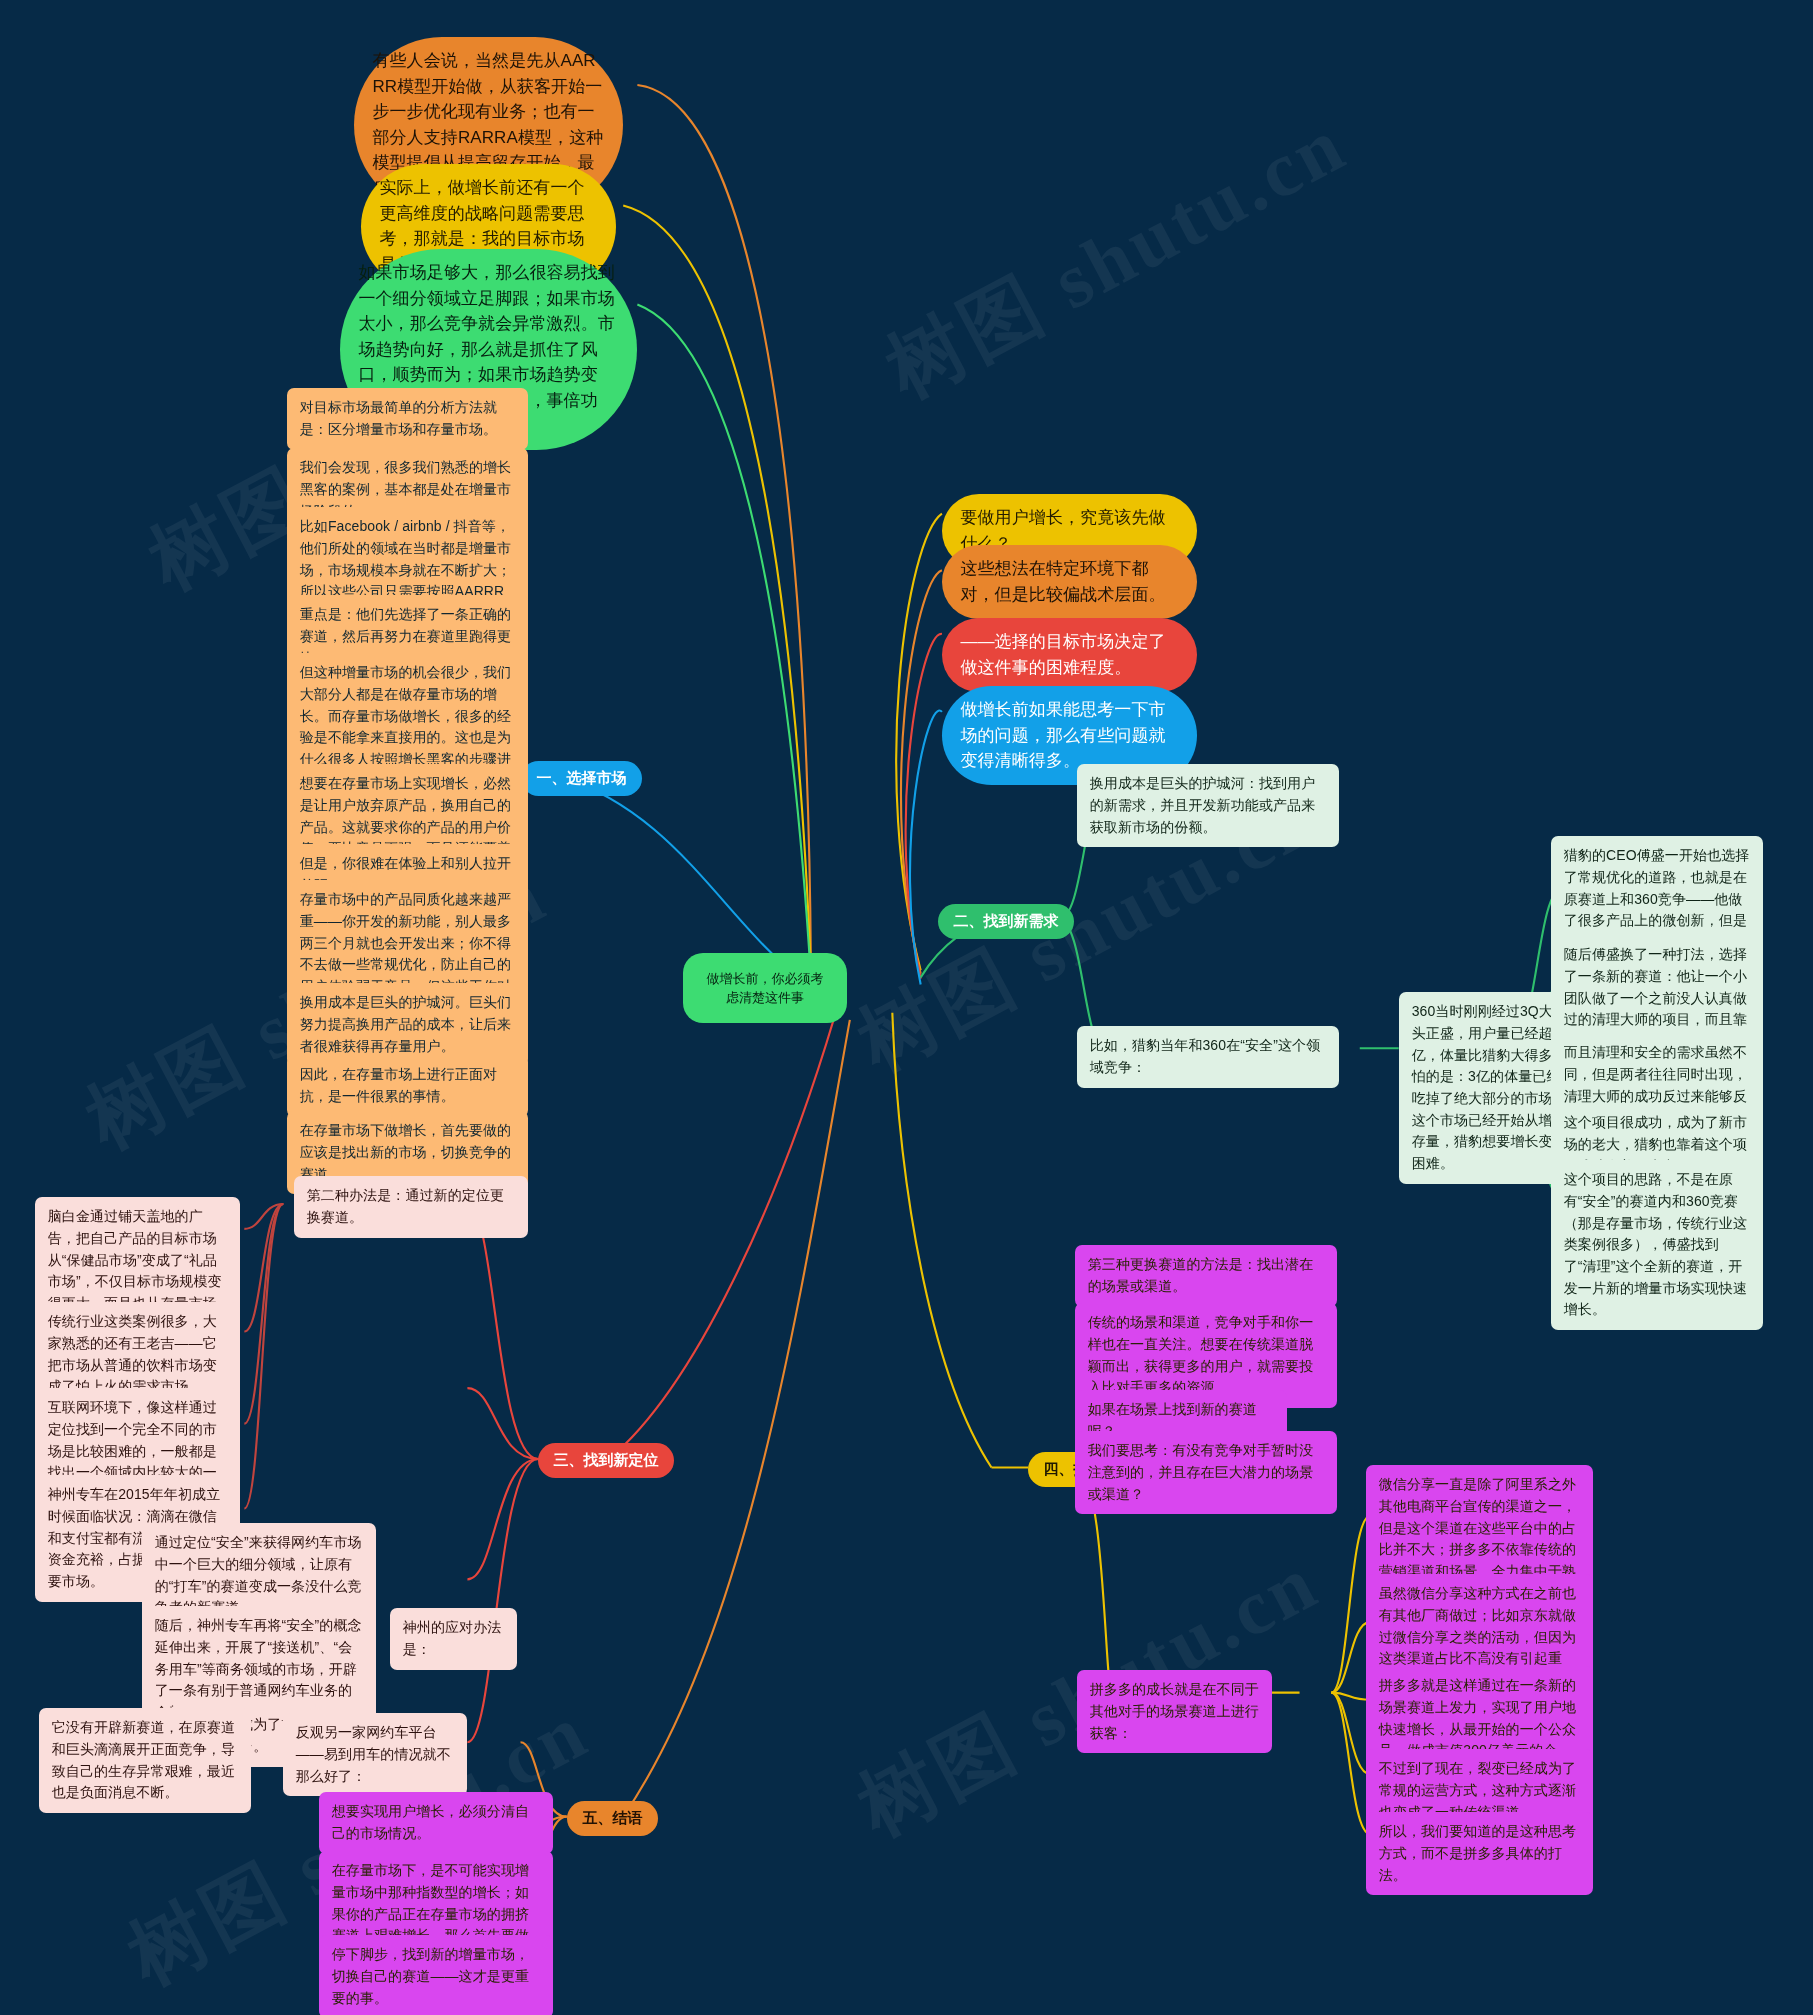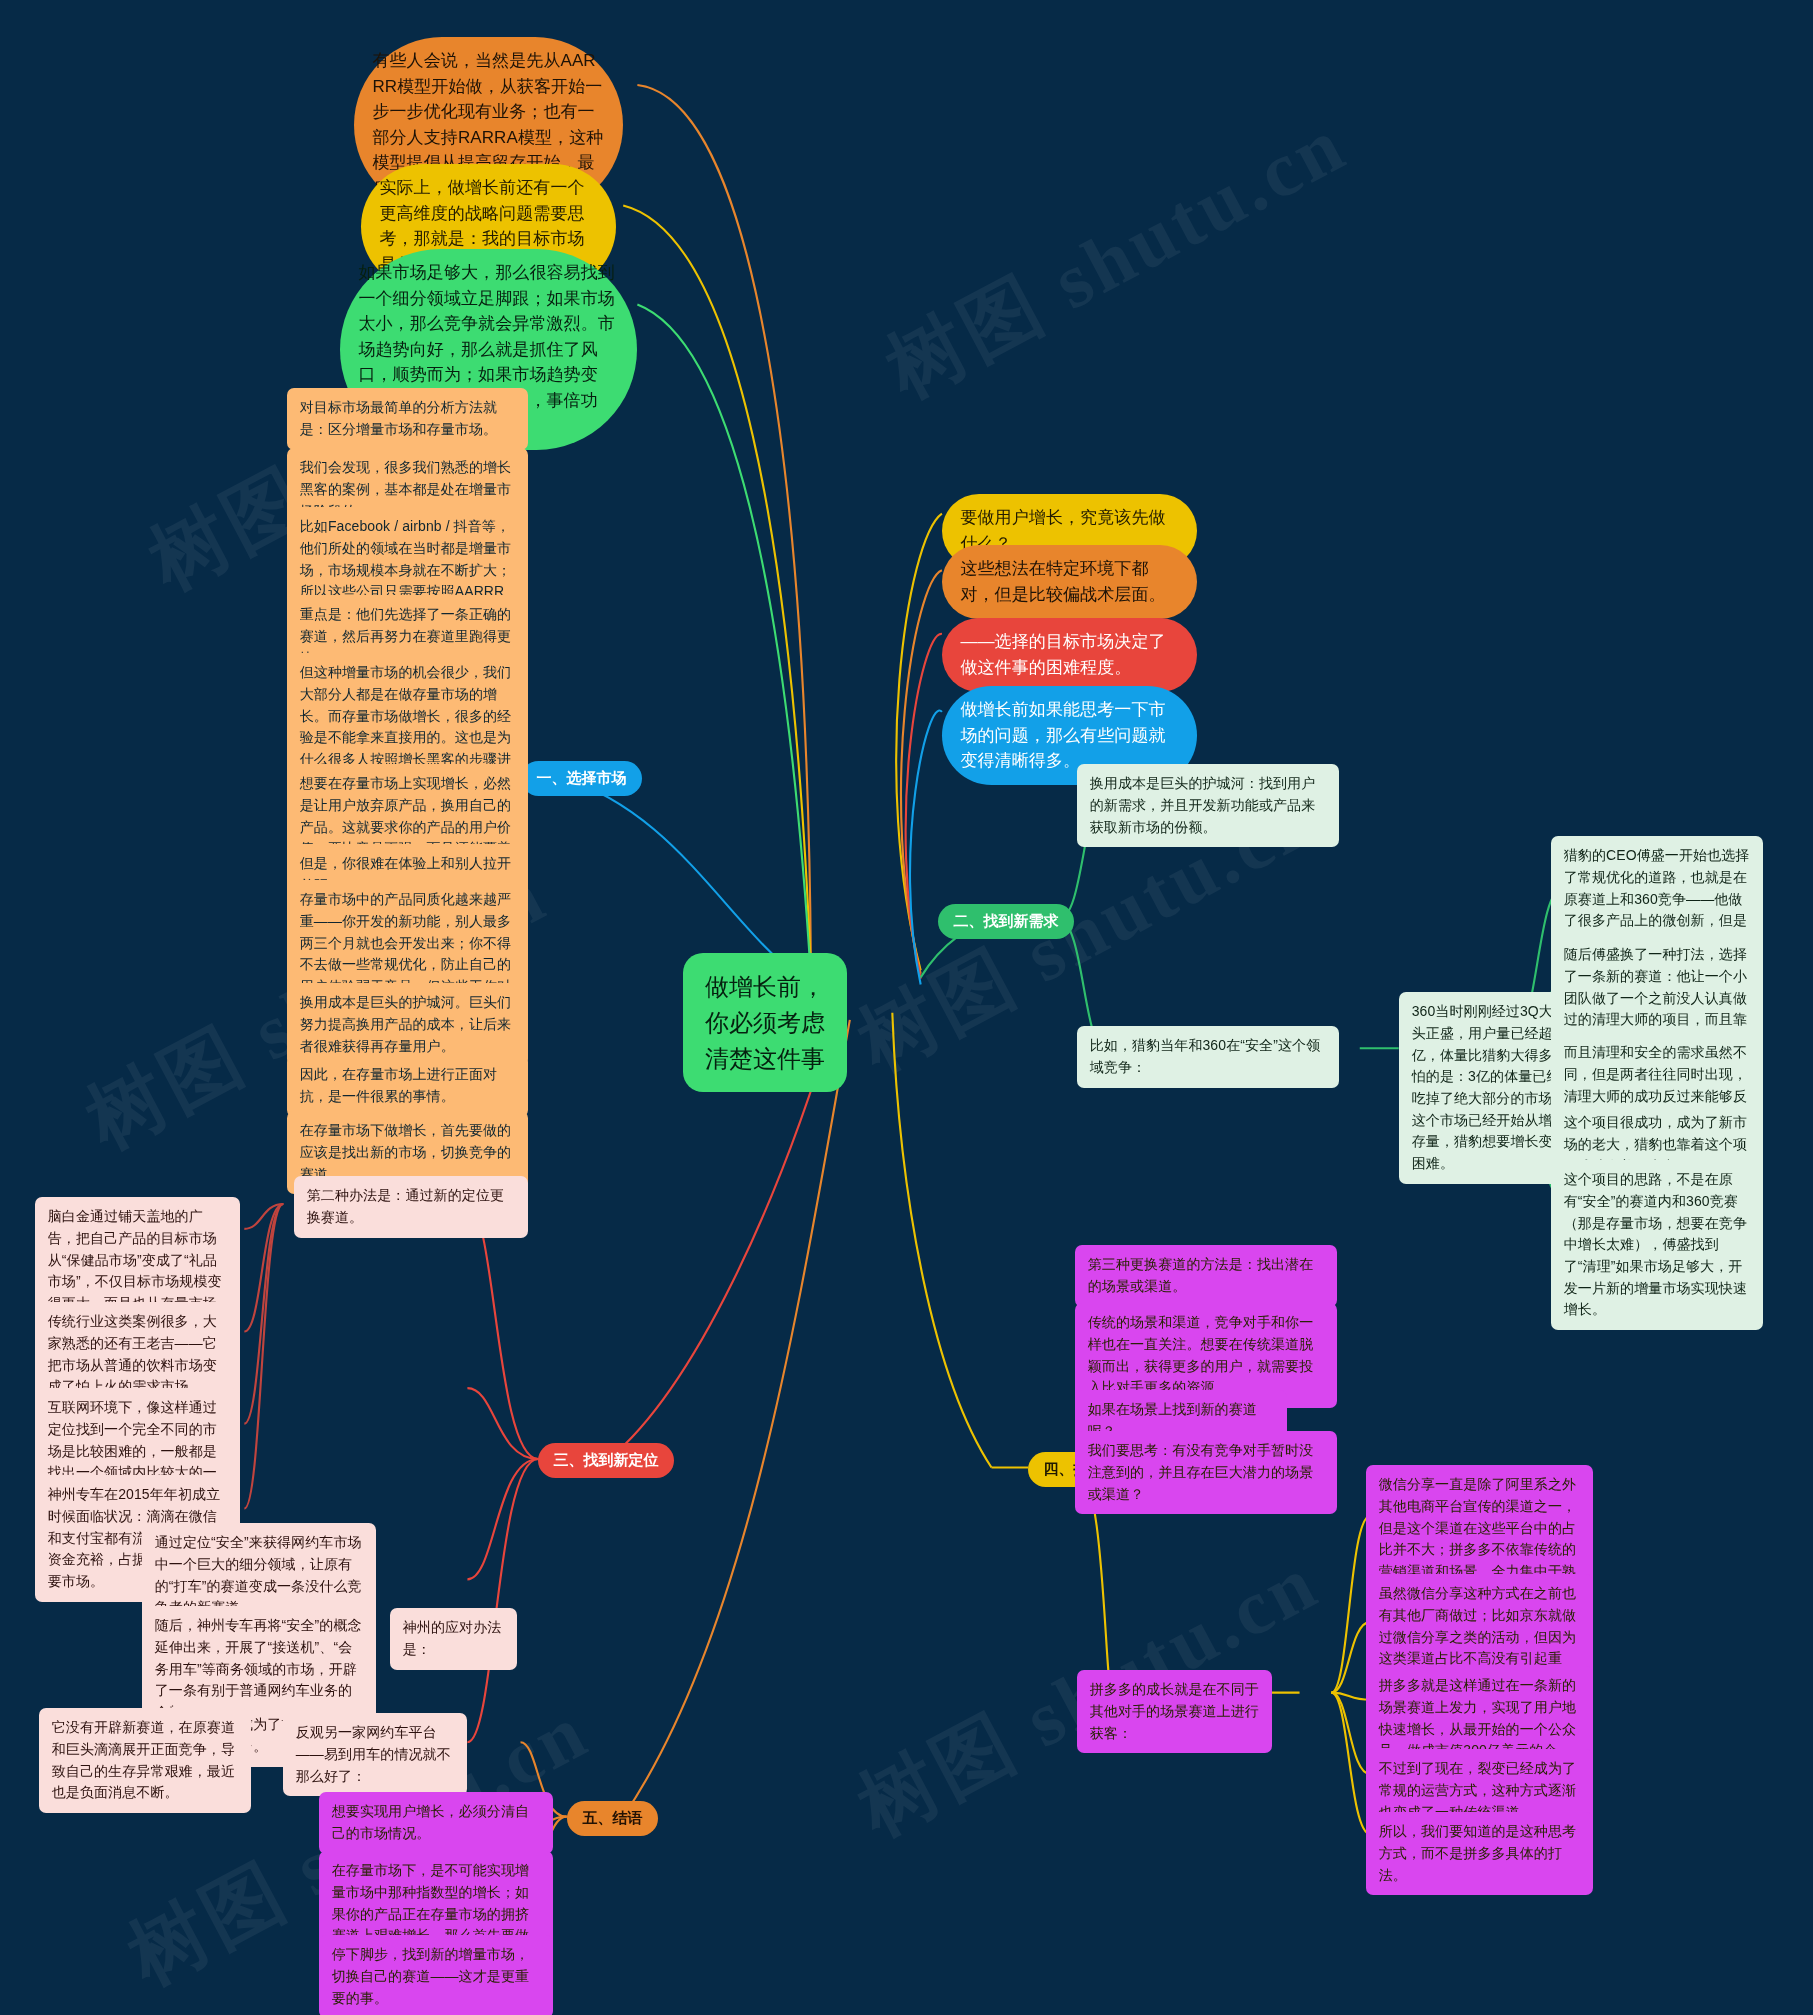--- a/index.html
+++ b/index.html
@@ -52,21 +52,21 @@
   .b-blue   { background:#12a0e8; }
   .b-green  { background:#2fbf6d; }
   .b-red    { background:#e8453c; }
   .b-yellow { background:#edc200; color:#211a00; }
   .b-orange { background:#e8852c; color:#231204; }
 
   .root {
     position:absolute;
     background:#3ddc72; color:#05210f;
     border-radius:20px; padding:15.6px 21px;
-    font-size:24px; line-height:1.5; font-weight:500;
+    font-size:13px; line-height:1.5; font-weight:500;
     text-align:center; width:164px;
   }
 </style>
 </head>
 <body>
 
 <div id="stage">
 
   <div class="wm" style="left:127px;top:397px;">树图 shutu.cn</div>
   <div class="wm" style="left:864px;top:205px;">树图 shutu.cn</div>
@@ -197,21 +197,21 @@
   <div class="node card c-pink" style="left:283px;top:1713px;width:184px;">反观另一家网约车平台——易到用车的情况就不那么好了：</div>
 
   <div class="node card c-green" style="left:1077px;top:764px;width:262px;">换用成本是巨头的护城河：找到用户的新需求，并且开发新功能或产品来获取新市场的份额。</div>
   <div class="node card c-green" style="left:1077px;top:1026px;width:262px;">比如，猎豹当年和360在“安全”这个领域竞争：</div>
   <div class="node card c-green" style="left:1399px;top:992px;width:212px;">360当时刚刚经过3Q大战，风头正盛，用户量已经超过了3亿，体量比猎豹大得多。更可怕的是：3亿的体量已经基本吃掉了绝大部分的市场份额，这个市场已经开始从增量变为存量，猎豹想要增长变得更加困难。</div>
 
   <div class="node card c-green" style="left:1551px;top:836px;width:212px;">猎豹的CEO傅盛一开始也选择了常规优化的道路，也就是在原赛道上和360竞争——他做了很多产品上的微创新，但是很快360就会上线类似的功能，用户还觉得是猎豹抄袭了360。</div>
   <div class="node card c-green" style="left:1551px;top:935px;width:212px;">随后傅盛换了一种打法，选择了一条新的赛道：他让一个小团队做了一个之前没人认真做过的清理大师的项目，而且靠着谷歌应用商店快速多语种全球化。</div>
   <div class="node card c-green" style="left:1551px;top:1033px;width:212px;">而且清理和安全的需求虽然不同，但是两者往往同时出现，清理大师的成功反过来能够反哺安全市场的增长。</div>
   <div class="node card c-green" style="left:1551px;top:1103px;width:212px;">这个项目很成功，成为了新市场的老大，猎豹也靠着这个项目成功在美国上市。</div>
-  <div class="node card c-green" style="left:1551px;top:1160px;width:212px;">这个项目的思路，不是在原有“安全”的赛道内和360竞赛（那是存量市场，想要在竞争中增长太难），傅盛找到了“清理”如果市场足够大，开发一片新的增量市场实现快速增长。</div>
+  <div class="node card c-green" style="left:1551px;top:1160px;width:212px;">这个项目的思路，不是在原有“安全”的赛道内和360竞赛（那是存量市场，传统行业这类案例很多），傅盛找到了“清理”这个全新的赛道，开发一片新的增量市场实现快速增长。</div>
 
   <div class="node card c-yellow" style="left:1075px;top:1245px;width:262px;">第三种更换赛道的方法是：找出潜在的场景或渠道。</div>
   <div class="node card c-yellow" style="left:1075px;top:1303px;width:262px;">传统的场景和渠道，竞争对手和你一样也在一直关注。想要在传统渠道脱颖而出，获得更多的用户，就需要投入比对手更多的资源。</div>
   <div class="node card c-yellow" style="left:1075px;top:1390px;width:212px;">如果在场景上找到新的赛道呢？</div>
   <div class="node card c-yellow" style="left:1077px;top:1670px;width:195px;">拼多多的成长就是在不同于其他对手的场景赛道上进行获客：</div>
 
   <div class="node card c-yellow" style="left:1075px;top:1431px;width:262px;">我们要思考：有没有竞争对手暂时没注意到的，并且存在巨大潜力的场景或渠道？</div>
 
   <div class="node card c-yellow" style="left:1366px;top:1465px;width:227px;">微信分享一直是除了阿里系之外其他电商平台宣传的渠道之一，但是这个渠道在这些平台中的占比并不大；拼多多不依靠传统的营销渠道和场景，全力集中于熟人介绍的场景，通过微信分享的渠道，实现病毒式裂变。</div>
   <div class="node card c-yellow" style="left:1366px;top:1574px;width:227px;">虽然微信分享这种方式在之前也有其他厂商做过；比如京东就做过微信分享之类的活动，但因为这类渠道占比不高没有引起重视，只有拼多多将这个渠道做到了极致。</div>

